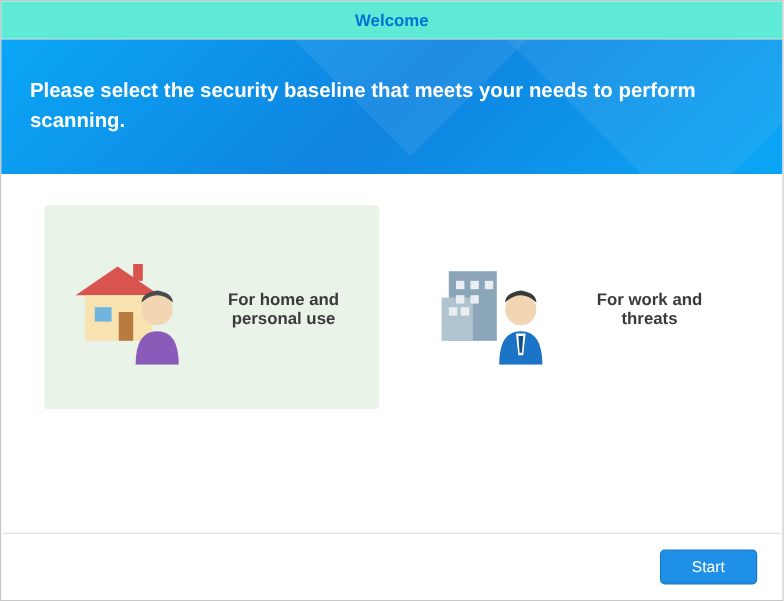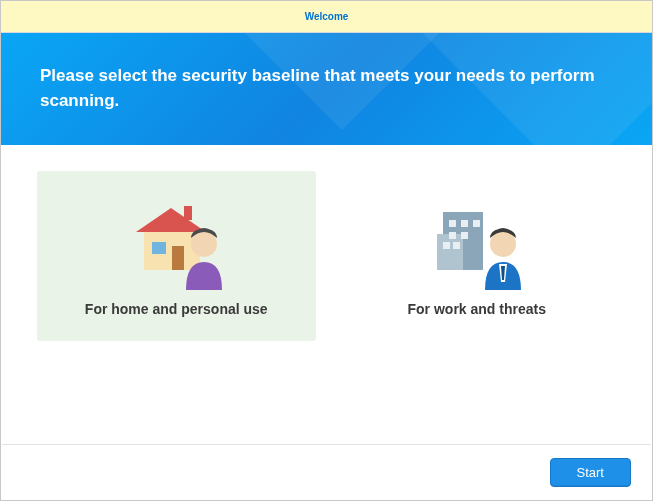--- a/index.html
+++ b/index.html
@@ -6,37 +6,37 @@
   body {
     font-family: -apple-system, BlinkMacSystemFont, "Segoe UI", Arial, sans-serif;
     background: #fff;
     width: 653px;
     height: 501px;
     overflow: hidden;
     border: 1px solid #c8c8c8;
   }
   .titlebar {
     height: 32px;
-    background: #fef9c3;
+    background: #5eead4;
     border-bottom: 1px solid #d8d8d8;
     display: flex;
     align-items: center;
     justify-content: center;
     color: #0072d1;
     font-weight: 600;
-    font-size: 10px;
+    font-size: 14px;
   }
   .banner {
     height: 112px;
     background: linear-gradient(135deg, #0aa6f5 0%, #1084e0 50%, #0aa6f5 100%);
     position: relative;
     overflow: hidden;
     display: flex;
     align-items: center;
-    padding: 0 39px;
+    padding: 0 24px;
   }
   .banner::before, .banner::after {
     content: "";
     position: absolute;
     background: rgba(255,255,255,0.07);
     transform: rotate(45deg);
   }
   .banner::before { width: 240px; height: 240px; top: -140px; right: -40px; }
   .banner::after  { width: 180px; height: 180px; top: -120px; right: 220px; }
   .banner-text {
@@ -51,21 +51,20 @@
     padding: 26px 36px 0 36px;
   }
   .options {
     display: flex;
     gap: 22px;
     justify-content: center;
   }
   .option {
     flex: 1;
     display: flex;
-    flex-direction: column;
     align-items: center;
     justify-content: flex-start;
     padding: 14px 6px 18px 6px;
     border-radius: 3px;
     cursor: pointer;
     min-height: 170px;
   }
   .option.selected {
     background: #eaf3e8;
   }

